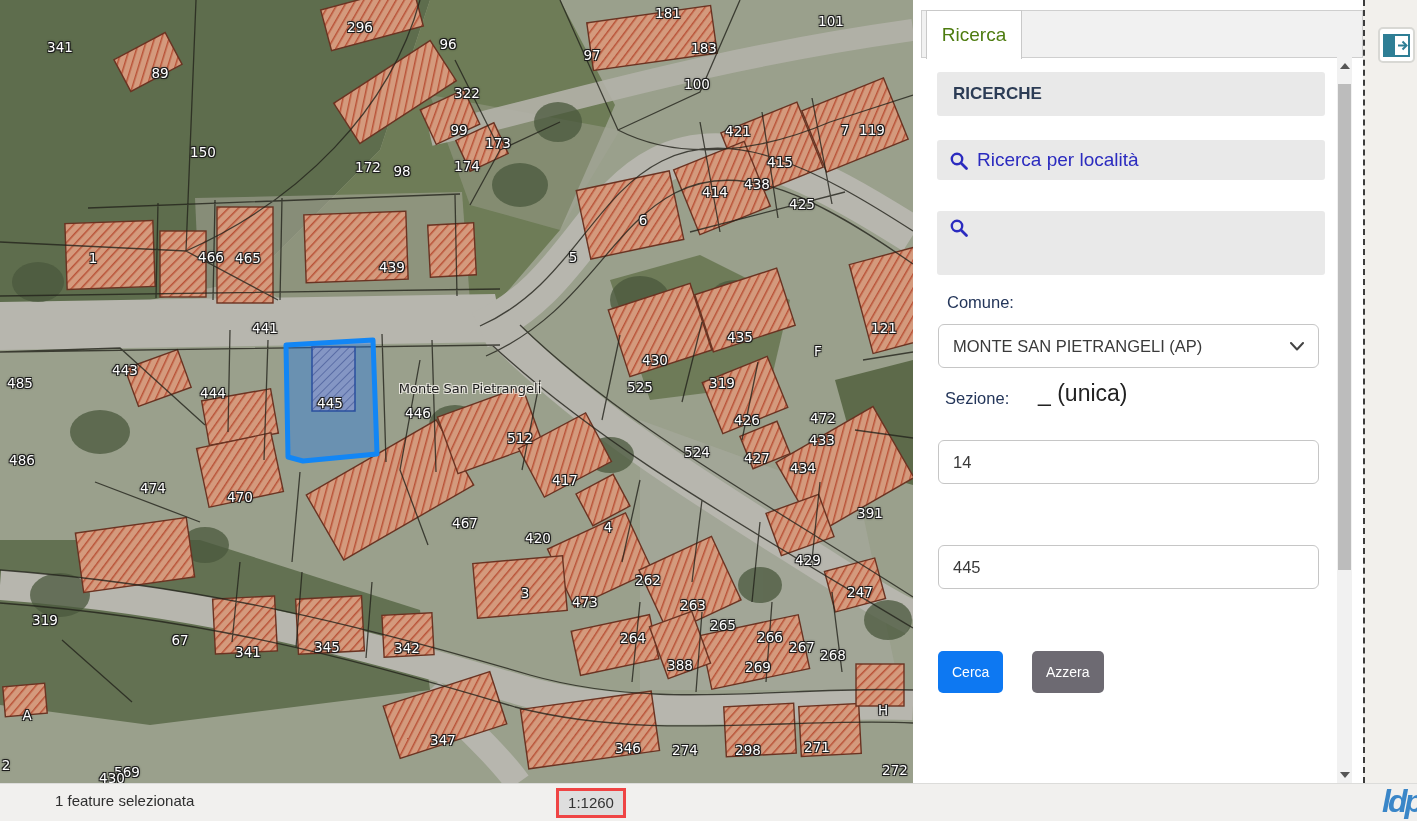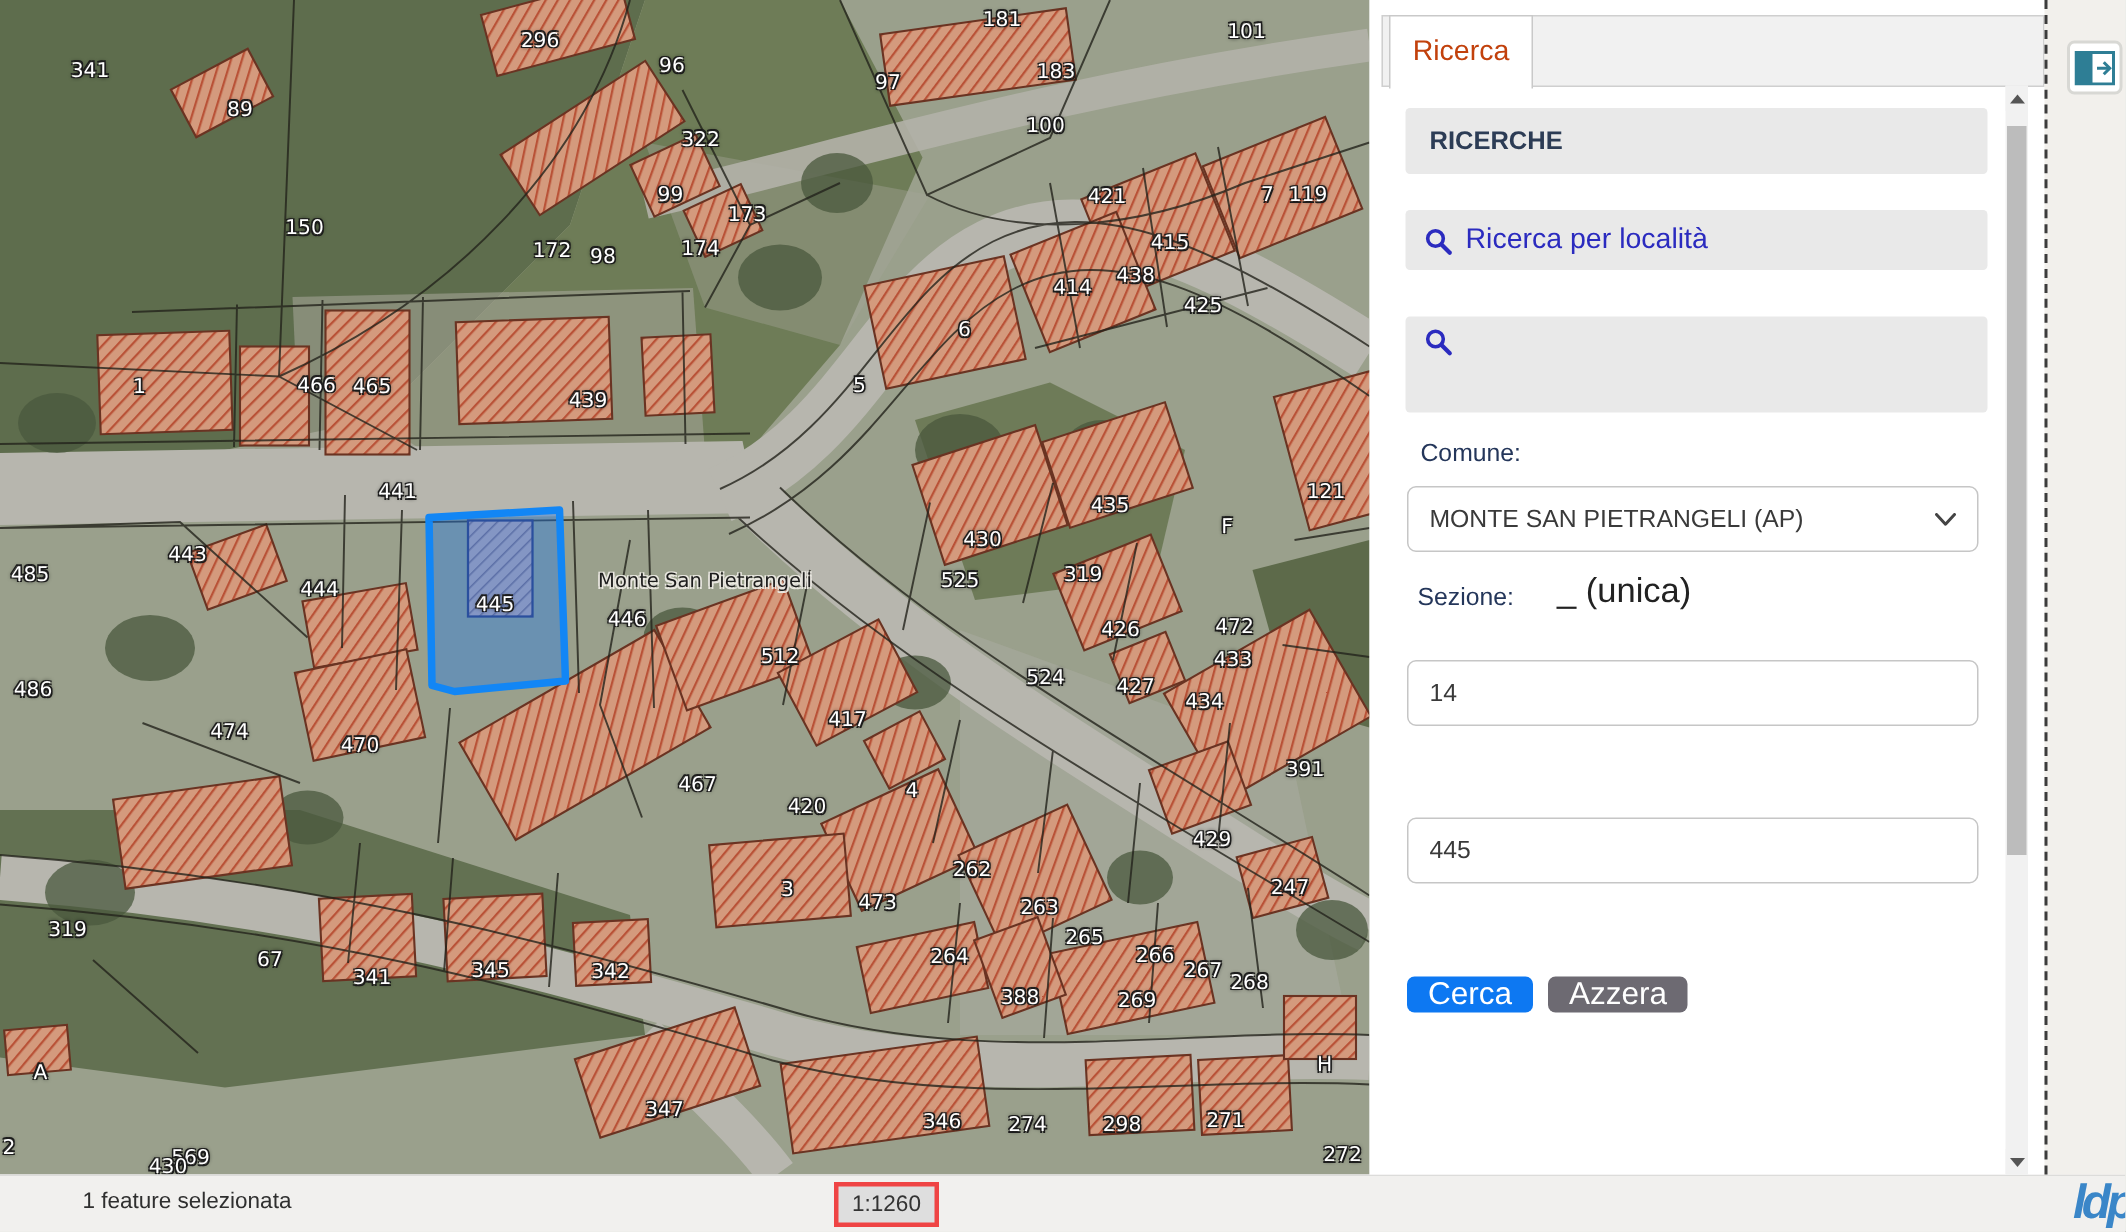--- a/index.html
+++ b/index.html
@@ -21,34 +21,34 @@
   .scale-box{position:absolute;left:556px;top:4px;width:64px;height:24px;line-height:24px;text-align:center;
     background:#dedede;border:3px solid #ef4444;font-size:15px;color:#333;}
   .ldp-logo{position:absolute;right:-4px;top:-1px;font-size:32px;font-weight:bold;font-style:italic;
     letter-spacing:-3px;color:#3a86c8;}
 
   
   .panel{position:absolute;left:913px;top:0;width:450px;height:783px;background:#fff;}
   .tabstrip{position:absolute;left:8px;right:0;top:10px;height:48px;background:#f1f1f1;border:1px solid #cfcfcf;box-sizing:border-box;}
   .tab{position:absolute;left:13px;top:10px;width:96px;height:49px;background:#fff;border:1px solid #c9c9c9;border-bottom:none;
     box-sizing:border-box;z-index:2;display:flex;align-items:center;justify-content:center;
-    font-size:19px;color:#c2410c;cursor:pointer;}
+    font-size:19px;color:#4d7c0f;cursor:pointer;}
   .box{position:absolute;left:24px;width:388px;background:#e9e9e9;border-radius:3px;box-sizing:border-box;}
   .box.header{top:72px;height:44px;line-height:44px;padding-left:16px;font-size:17px;font-weight:bold;color:#2c3c55;}
   .box.link{display:flex;align-items:center;padding-left:12px;color:#2b2bbf;font-size:19px;cursor:pointer;}
   .box.link1{top:140px;height:40px;}
   .box.link2{top:211px;height:64px;align-items:flex-start;padding-top:5px;line-height:25px;}
   .mag{flex:0 0 auto;margin-right:8px;margin-top:2px;}
   .flabel{position:absolute;font-size:16.5px;color:#24365a;}
   .select,.tinput{position:absolute;left:25px;width:381px;height:44px;background:#fff;border:1px solid #c6c6c6;border-radius:6px;
     box-sizing:border-box;font-size:16.5px;color:#3a3a3a;display:flex;align-items:center;padding:0 14px;}
   .select{cursor:pointer;justify-content:space-between;}
   .tinput{font-family:"Liberation Sans",sans-serif;outline:none;}
   .sez-value{position:absolute;left:125px;top:380px;font-size:23px;color:#222;}
-  .btn{position:absolute;top:651px;height:24px;border:none;border-radius:5px;color:#fff;font-size:21px;
+  .btn{position:absolute;top:651px;height:42px;border:none;border-radius:5px;color:#fff;font-size:14px;
     font-family:"Liberation Sans",sans-serif;cursor:pointer;padding:0 14px;}
   .btn.cerca{left:25px;background:#0d78f2;}
   .btn.azzera{left:119px;background:#6d6a72;}
 
   
   .vscroll{position:absolute;left:424px;top:57px;width:15px;height:726px;background:#f1f1f1;}
   .varrow{position:absolute;left:0;width:15px;height:17px;background:#f1f1f1;display:flex;align-items:center;justify-content:center;cursor:pointer;}
   .varrow.up{top:0;} .varrow.down{bottom:0;}
   .tri-up{width:0;height:0;border-left:5px solid transparent;border-right:5px solid transparent;border-bottom:6px solid #555;}
   .tri-down{width:0;height:0;border-left:5px solid transparent;border-right:5px solid transparent;border-top:6px solid #555;}
@@ -187,21 +187,21 @@
         <span class="plabel" style="left: 60px; top: 47px;">341</span>
         <span class="plabel" style="left: 160px; top: 73px;">89</span>
         <span class="plabel" style="left: 360px; top: 27px;">296</span>
         <span class="plabel" style="left: 448px; top: 44px;">96</span>
         <span class="plabel" style="left: 592px; top: 55px;">97</span>
         <span class="plabel" style="left: 668px; top: 13px;">181</span>
         <span class="plabel" style="left: 704px; top: 48px;">183</span>
         <span class="plabel" style="left: 831px; top: 21px;">101</span>
         <span class="plabel" style="left: 697px; top: 84px;">100</span>
         <span class="plabel" style="left: 467px; top: 93px;">322</span>
-        <span class="plabel" style="left: 447px; top: 130px;">99</span>
+        <span class="plabel" style="left: 459px; top: 130px;">99</span>
         <span class="plabel" style="left: 498px; top: 143px;">173</span>
         <span class="plabel" style="left: 467px; top: 166px;">174</span>
         <span class="plabel" style="left: 368px; top: 167px;">172</span>
         <span class="plabel" style="left: 402px; top: 171px;">98</span>
         <span class="plabel" style="left: 203px; top: 152px;">150</span>
         <span class="plabel" style="left: 845px; top: 130px;">7</span>
         <span class="plabel" style="left: 872px; top: 130px;">119</span>
         <span class="plabel" style="left: 738px; top: 131px;">421</span>
         <span class="plabel" style="left: 780px; top: 162px;">415</span>
         <span class="plabel" style="left: 757px; top: 184px;">438</span>

